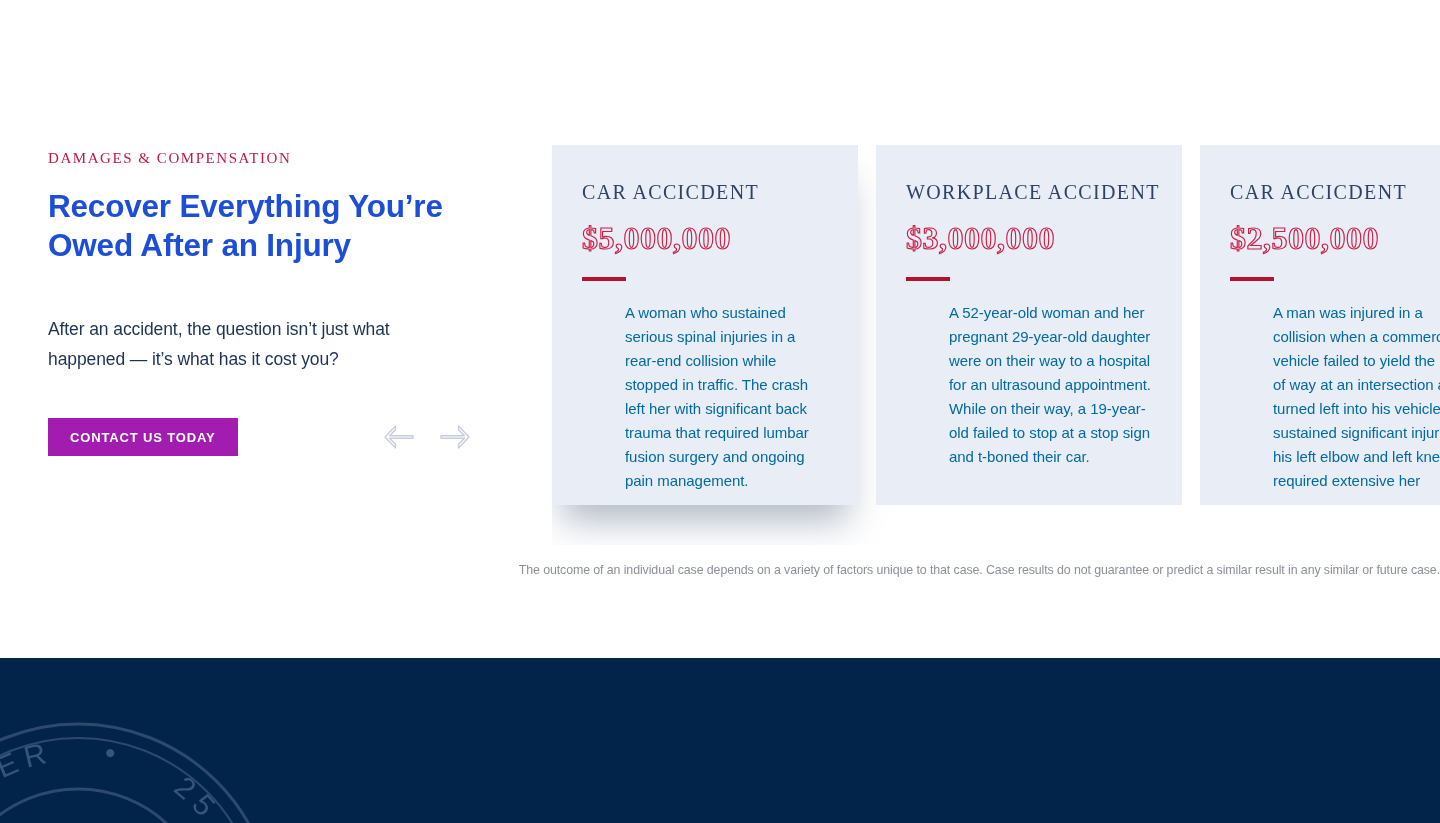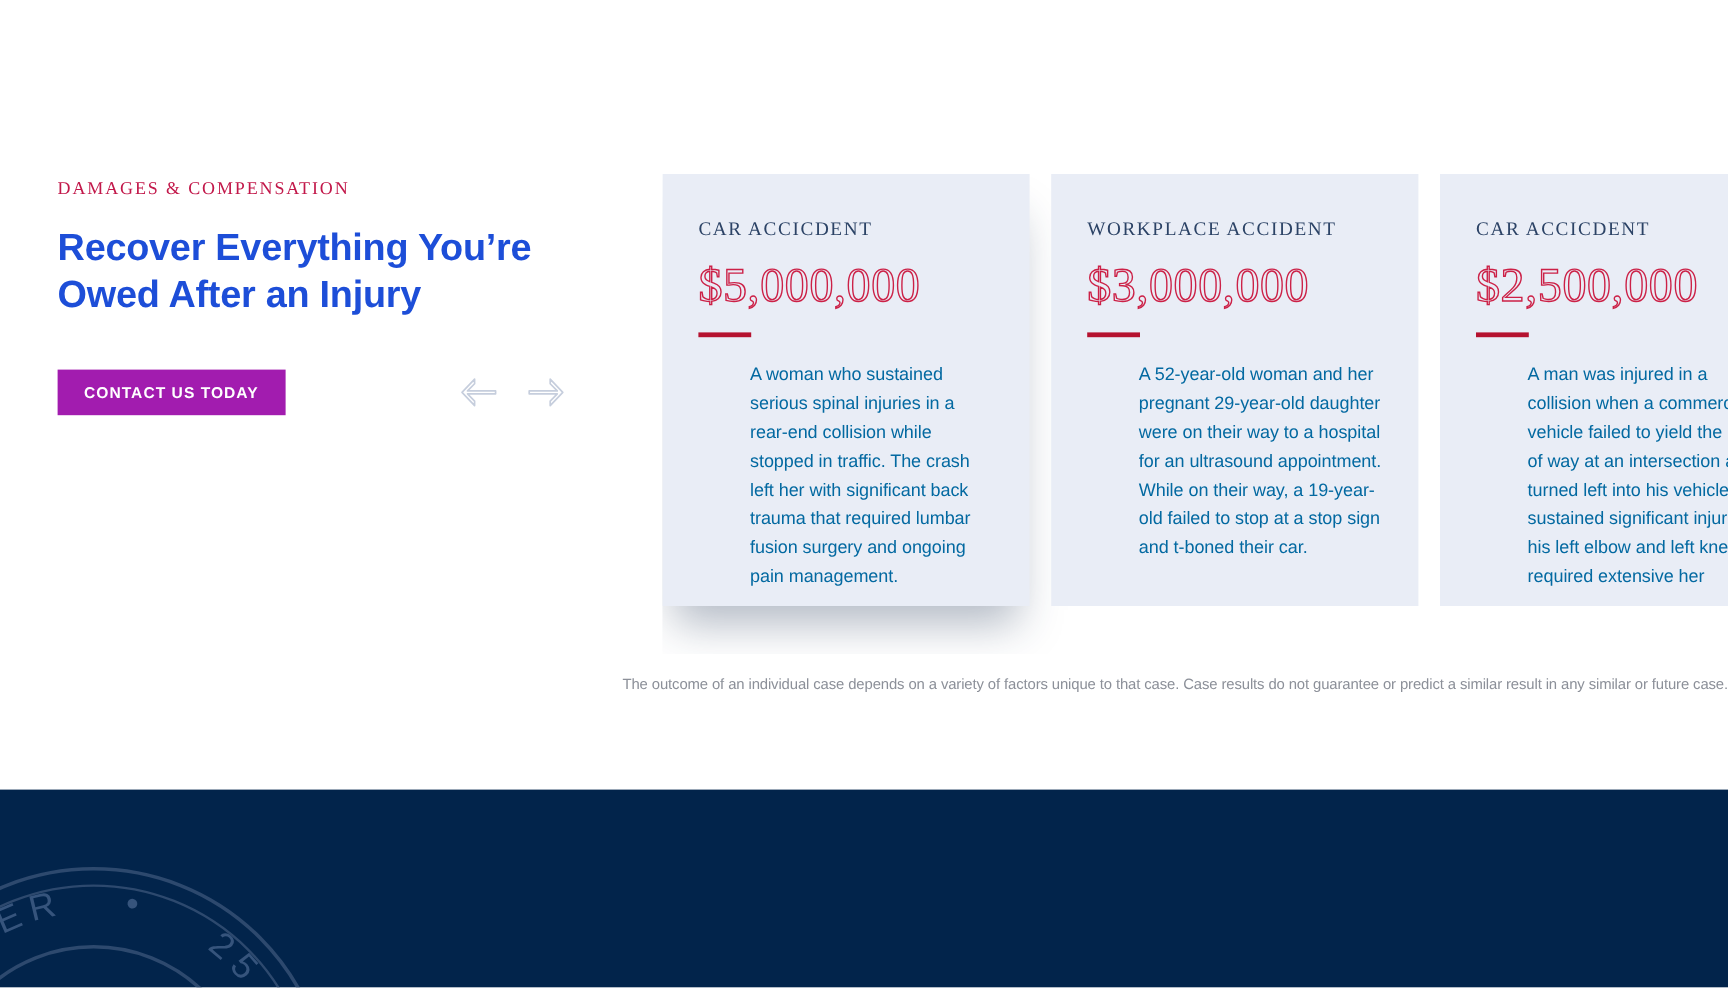--- a/index.html
+++ b/index.html
@@ -135,33 +135,33 @@
     padding: 38px 28px 0 30px;
     position: relative;
   }
 
   .result-card.is-active {
     box-shadow: 0 26px 34px -10px rgba(33, 52, 84, 0.34);
   }
 
   .card-kicker {
     font-family: "Liberation Serif", serif;
-    font-size: 16px;
+    font-size: 20px;
     letter-spacing: 1.35px;
     text-transform: uppercase;
     color: #2c4366;
     line-height: 18px;
     white-space: nowrap;
   }
 
   .card-amount {
     margin-top: 12px;
     font-family: "Liberation Serif", serif;
-    font-size: 40px;
-    font-weight: normal;
+    font-size: 32px;
+    font-weight: bold;
     line-height: 50px;
     letter-spacing: 0.5px;
     color: transparent;
     -webkit-text-stroke: 1.15px #cc2147;
     white-space: nowrap;
   }
 
   .card-rule {
     margin-top: 14px;
     width: 44px;
@@ -215,20 +215,21 @@
 <body>
 
 <section class="results-section">
 
   <div class="intro-col">
 
     <div class="eyebrow">DAMAGES &amp; COMPENSATION</div>
 
     <h2 class="headline">Recover Everything You’re Owed After an Injury</h2>
 
+    <p class="subcopy">After an accident, the question isn’t just what happened — it’s what has it cost you?</p>
 
     <div class="cta-row">
 
       <button class="cta-button">CONTACT US TODAY</button>
 
       <div class="nav-arrows">
 
         <button class="nav-arrow" aria-label="Previous case result">
           <span>
             <svg width="34" height="30" viewBox="0 0 34 30" fill="none">

